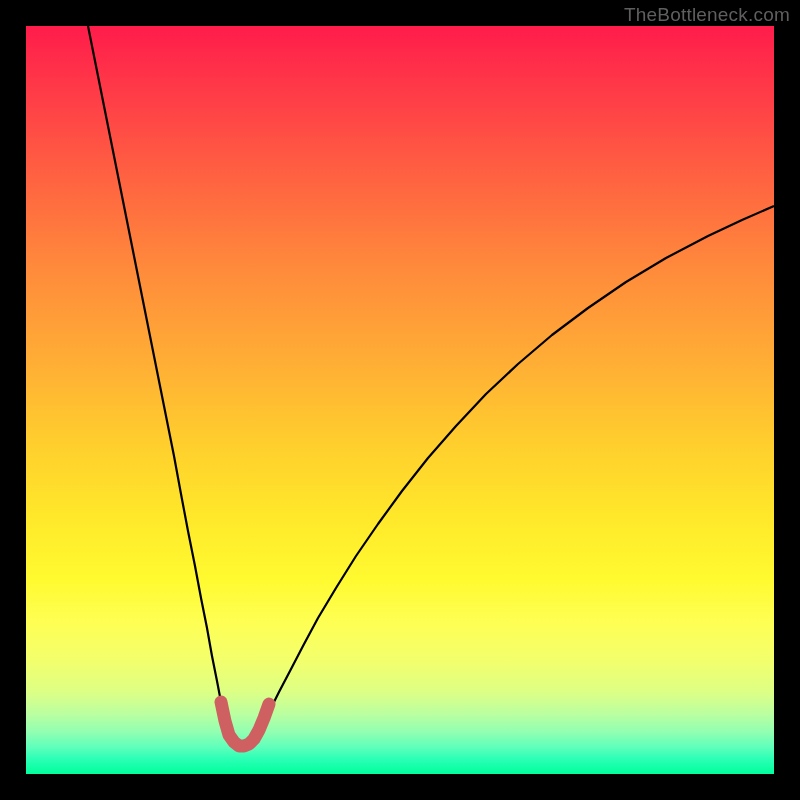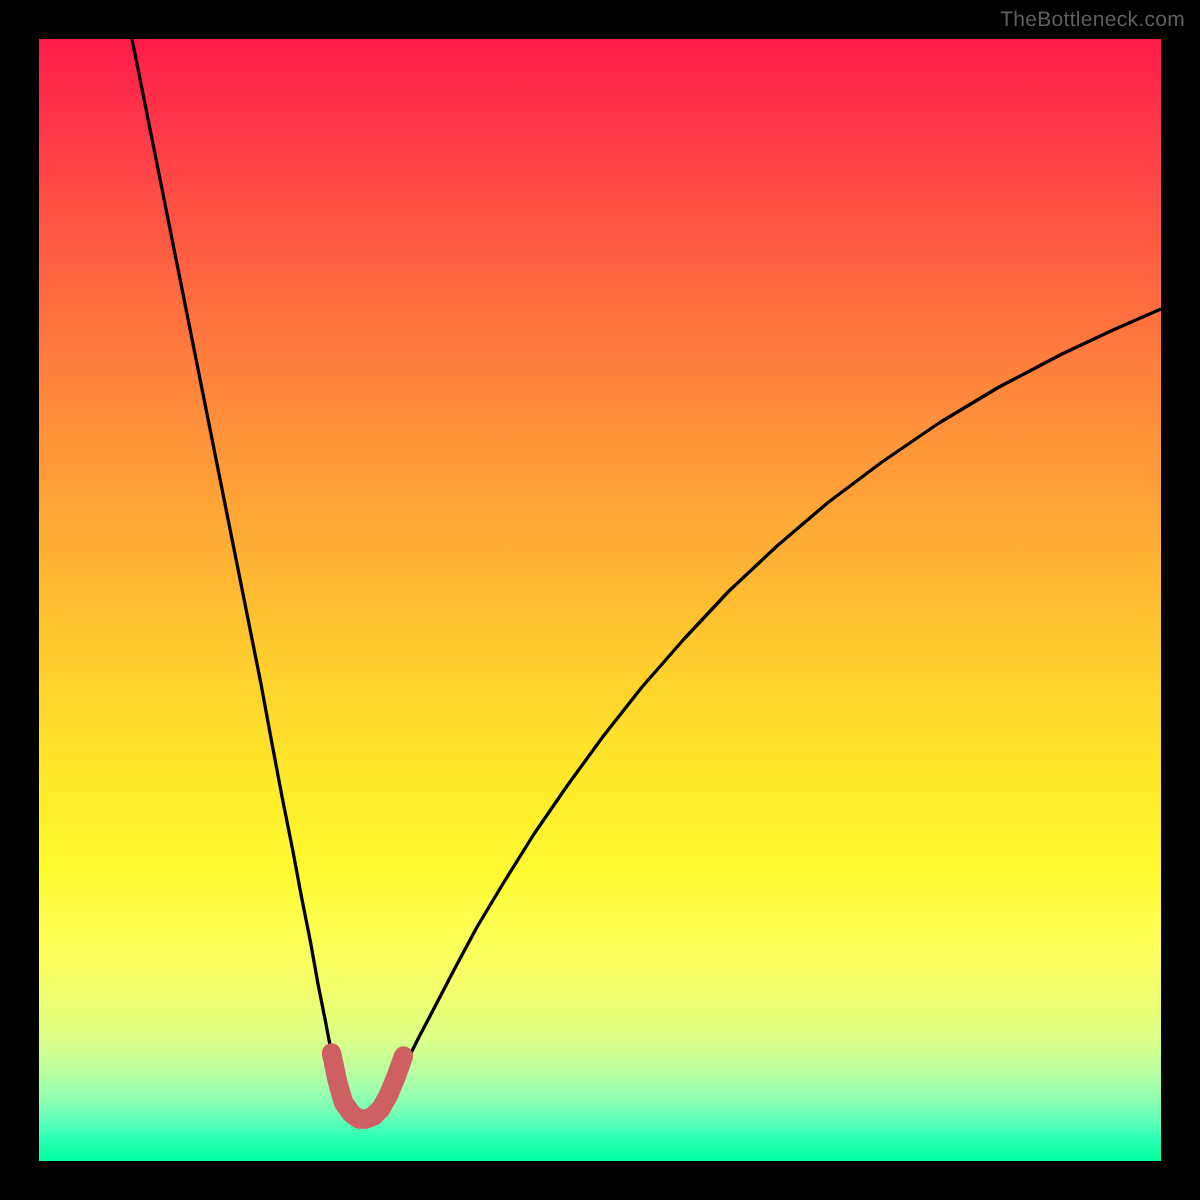--- a/index.html
+++ b/index.html
@@ -50,21 +50,21 @@
     top: 0;
     width: 748px;
     height: 748px;
     overflow: visible;
   }
   .watermark {
     position: absolute;
     top: 4px;
     right: 10px;
     color: #5f5f5f;
-    font-size: 14px;
+    font-size: 19px;
     letter-spacing: 0.2px;
     font-weight: 400;
   }
 </style>
 </head>
 <body>
 
 <div class="frame">
   <div class="gradient"></div>
   <svg class="curve" viewBox="0 0 748 748">

